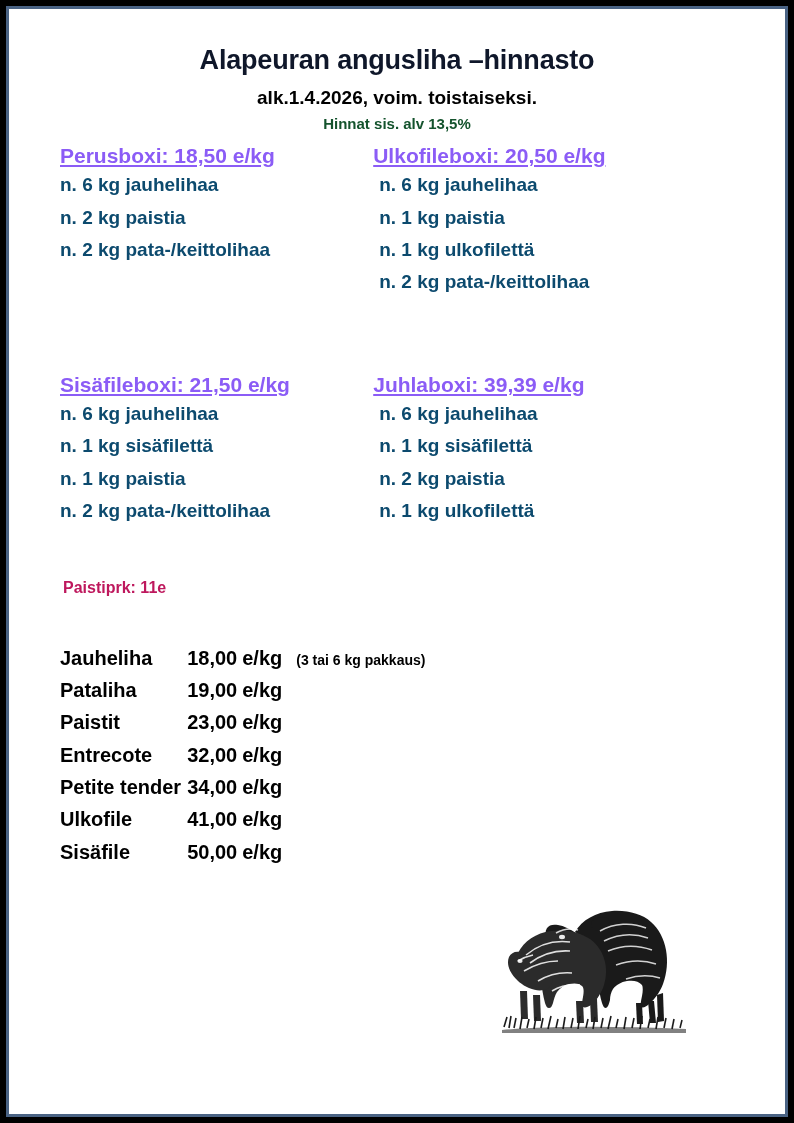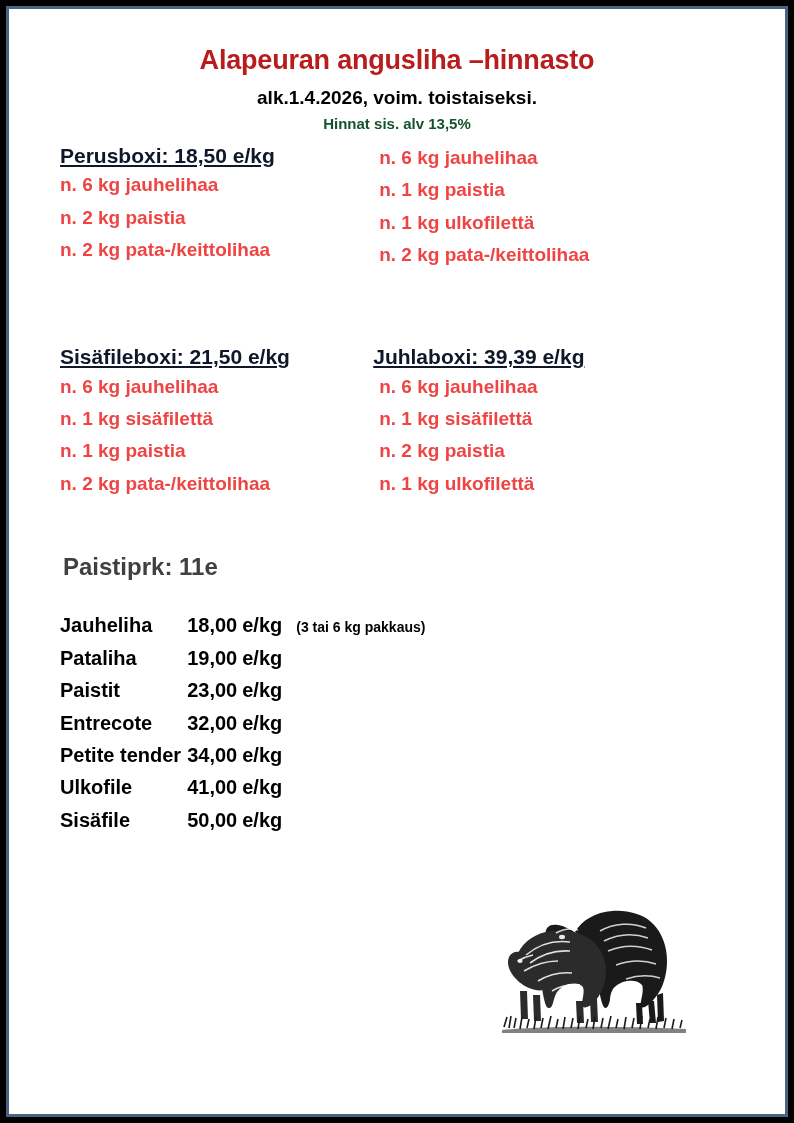--- a/index.html
+++ b/index.html
@@ -39,21 +39,21 @@
     background: #ffffff;
     padding: 28px 34px 10px 34px;
   }
 
   
   .doc-title {
     text-align: center;
     font-size: 27px;
     font-weight: bold;
     letter-spacing: -0.2px;
-    color: #b91c1c;
+    color: #0f172a;
     margin: 8px 0 11px 0;
     line-height: 1.15;
   }
   .doc-subtitle {
     text-align: center;
     font-size: 19px;
     font-weight: bold;
     color: #000;
     margin: 7px 0 0 0;
     line-height: 1.15;
@@ -74,33 +74,33 @@
   }
   .box-col {
     box-sizing: border-box;
   }
   .box-col.left  { width: 330px; padding-left: 17px; }
   .box-col.right { width: 400px; padding-left: 10px; }
 
   .box-heading {
     font-size: 21px;
     font-weight: bold;
-    color: #0f172a;
+    color: #8b5cf6;
     line-height: 1.3;
     white-space: nowrap;
   }
   .box-heading .u {
     text-decoration: underline;
     text-underline-offset: 2px;
   }
 
   .box-line {
     font-size: 19px;
     font-weight: bold;
-    color: #ef4444;
+    color: #0c4a6e;
     line-height: 1.70;
     white-space: nowrap;
   }
   .box-col.right .box-line { padding-left: 6px; }
 
   
   .full-line {
     font-size: 20px;
     font-weight: bold;
     color: #000;
@@ -122,35 +122,36 @@
     color: #000;
     line-height: 1.45;
     max-width: 610px;
   }
   .para .u {
     text-decoration: underline;
     text-underline-offset: 2px;
   }
 
   .plain-line {
-    font-size: 24px;
-    font-weight: bold;
-    color: #404040;
+    font-size: 16px;
+    font-weight: bold;
+    color: #be185d;
     line-height: 1.4;
   }
 
   .section-note {
     font-size: 20px;
     font-weight: bold;
     color: #000;
     line-height: 1.4;
   }
 
   
   .price-table {
+    margin-top: 16px;
     border-collapse: collapse;
   }
   .price-table td {
     font-size: 20px;
     font-weight: bold;
     color: #000;
     padding: 0;
     line-height: 1.62;
     white-space: nowrap;
     vertical-align: baseline;
@@ -192,20 +193,23 @@
         <div class="box-col left">
           <div class="box-heading">
             <span class="u">Perusboxi:  18,50 e/kg</span>
           </div>
           <div class="box-line">n. 6 kg jauhelihaa</div>
           <div class="box-line">n. 2 kg paistia</div>
           <div class="box-line">n. 2 kg pata-/keittolihaa</div>
         </div>
 
         <div class="box-col right">
+          <div class="box-heading">
+            <span class="u">Ulkofileboxi:  20,50 e/kg</span>
+          </div>
           <div class="box-line">n. 6 kg jauhelihaa</div>
           <div class="box-line">n. 1 kg paistia</div>
           <div class="box-line">n. 1 kg ulkofilettä</div>
           <div class="box-line">n. 2 kg pata-/keittolihaa</div>
         </div>
 
       </div>
 
       <div class="row-gap-lg"></div>
 

